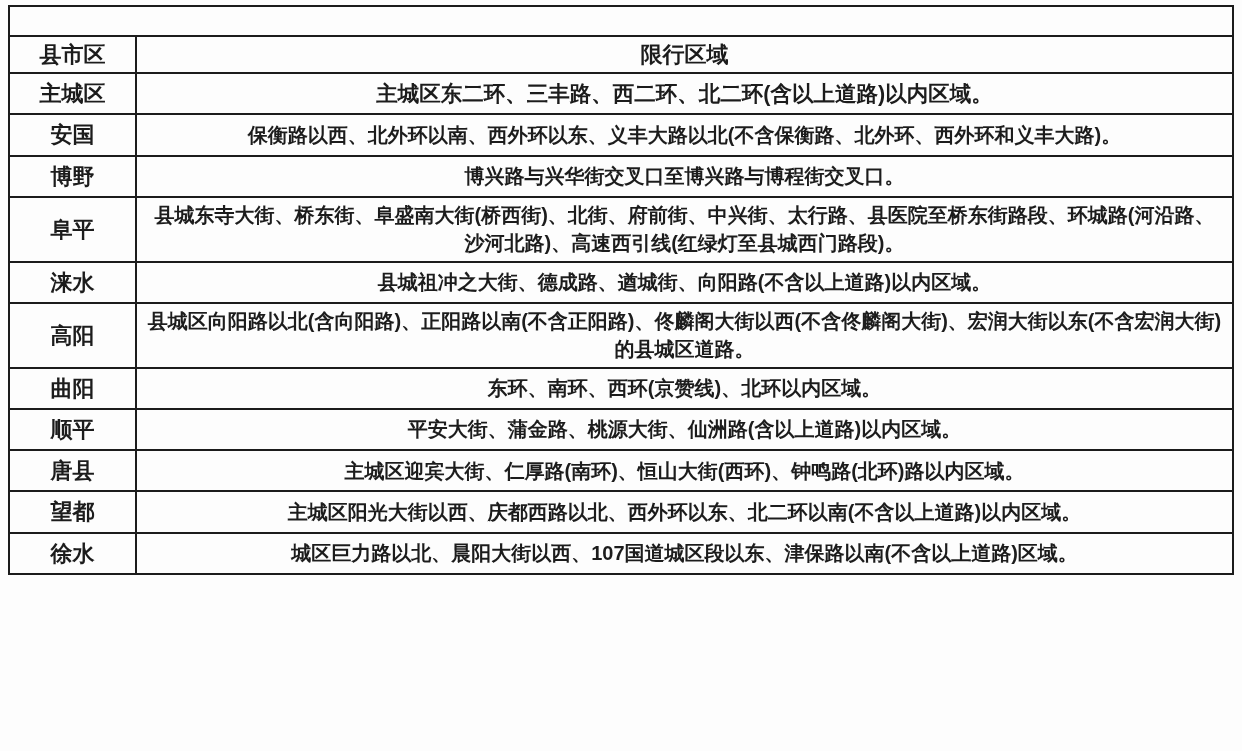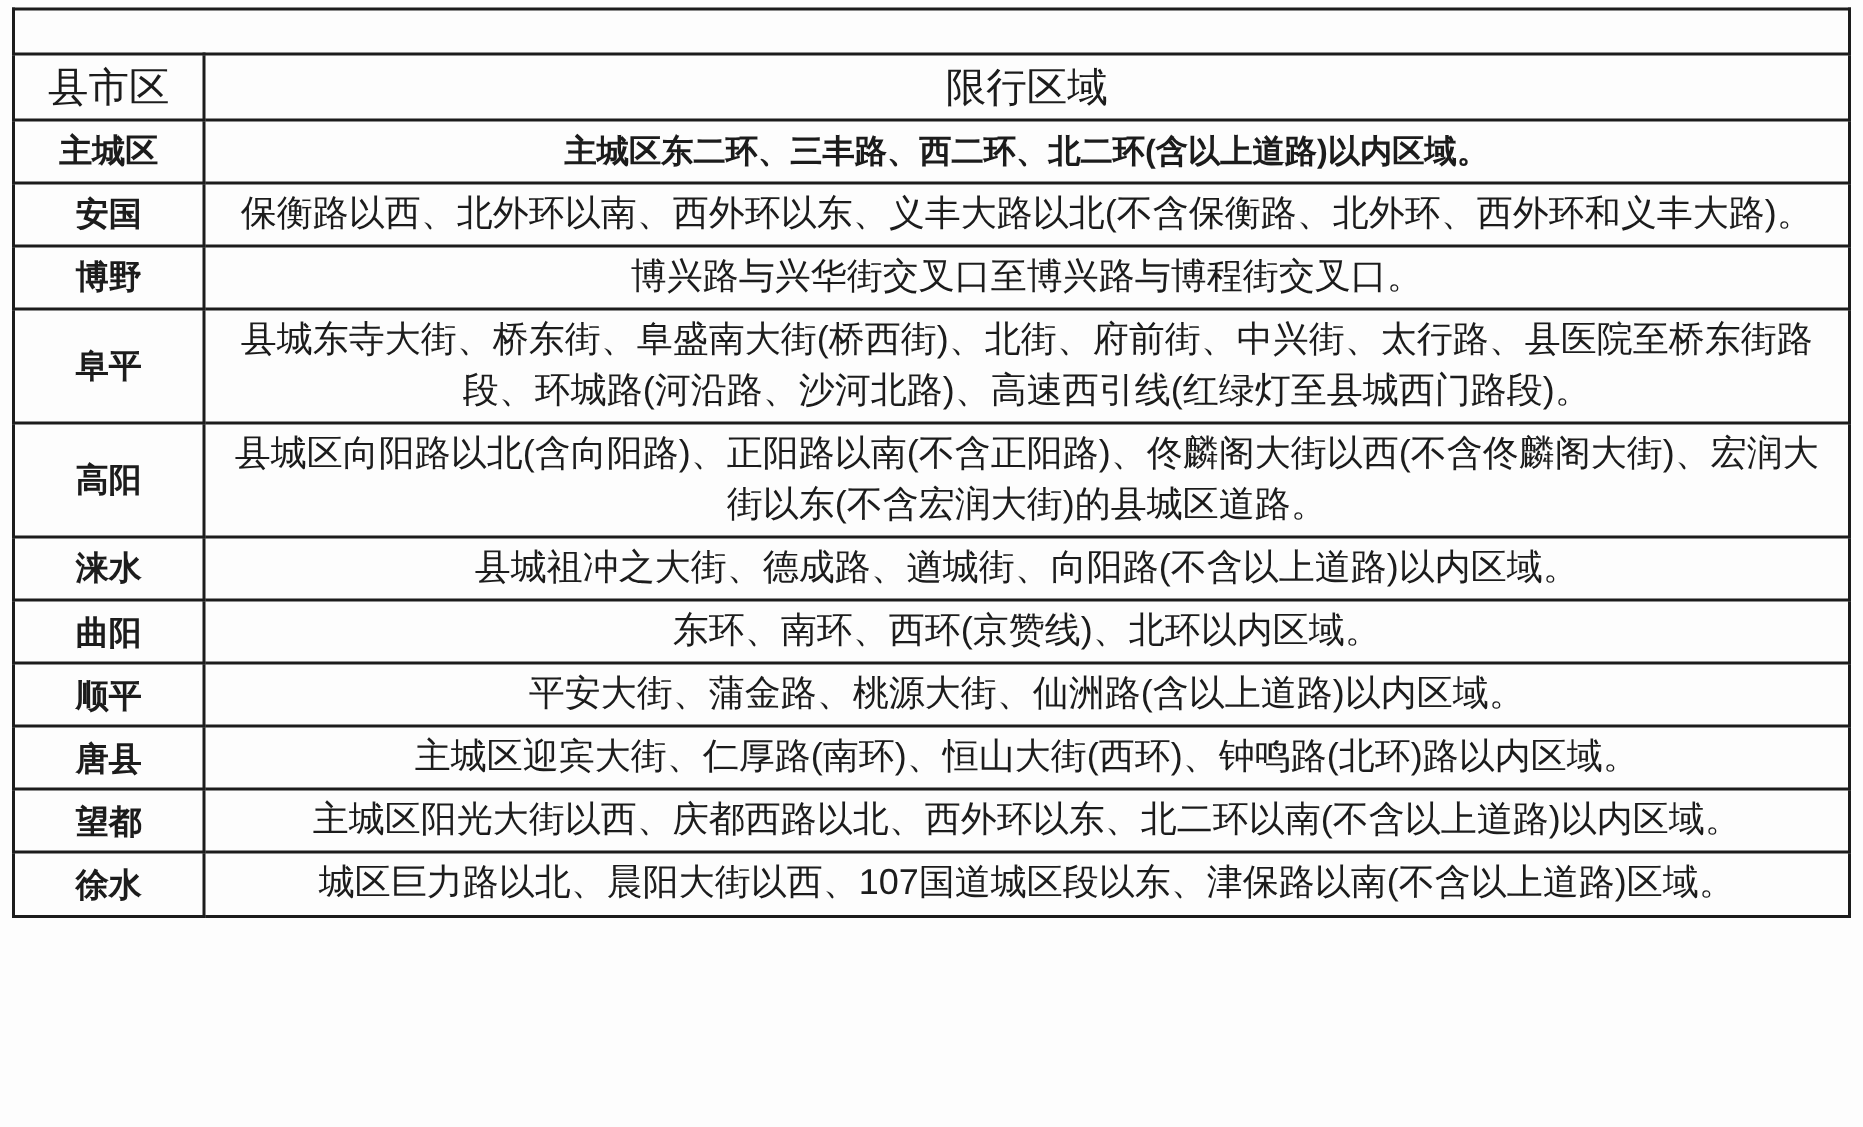--- a/index.html
+++ b/index.html
@@ -35,35 +35,35 @@
     padding: 3px 10px;
     line-height: 1.42;
   }
   
   tr.top-row td {
     height: 30px;
     padding: 0;
   }
   
   tr.header-row th {
-    font-size: 27px;
-    font-weight: normal;
+    font-size: 22px;
+    font-weight: bold;
     height: 36px;
     padding: 2px 8px;
   }
   col.col-district { width: 127px; }
   
   tr.data-row .district-cell {
     font-size: 22px;
     font-weight: bold;
     padding: 4px 18px;
   }
   tr.data-row .area-cell {
-    font-size: 24px;
-    font-weight: normal;
+    font-size: 20px;
+    font-weight: bold;
   }
   tr.data-row { height: 36px; }
   tr.data-row.emphasis .area-cell {
     font-weight: bold;
     font-size: 21.5px;
     text-align: center;
   }
   tr.data-row.muted .area-cell {
     color: var(--muted);
   }
@@ -102,27 +102,27 @@
     <td class="area-cell">博兴路与兴华街交叉口至博兴路与博程街交叉口。</td>
   </tr>
 
 
   <tr class="data-row">
     <th class="district-cell">阜平</th>
     <td class="area-cell">县城东寺大街、桥东街、阜盛南大街(桥西街)、北街、府前街、中兴街、太行路、县医院至桥东街路段、环城路(河沿路、沙河北路)、高速西引线(红绿灯至县城西门路段)。</td>
   </tr>
 
   <tr class="data-row">
-    <th class="district-cell">高阳</th>
-    <td class="area-cell">县城区向阳路以北(含向阳路)、正阳路以南(不含正阳路)、佟麟阁大街以西(不含佟麟阁大街)、宏润大街以东(不含宏润大街)的县城区道路。</td>
+    <th class="district-cell">涞水</th>
+    <td class="area-cell">县城祖冲之大街、德成路、遒城街、向阳路(不含以上道路)以内区域。</td>
   </tr>
 
   <tr class="data-row">
-    <th class="district-cell">涞水</th>
-    <td class="area-cell">县城祖冲之大街、德成路、遒城街、向阳路(不含以上道路)以内区域。</td>
+    <th class="district-cell">高阳</th>
+    <td class="area-cell">县城区向阳路以北(含向阳路)、正阳路以南(不含正阳路)、佟麟阁大街以西(不含佟麟阁大街)、宏润大街以东(不含宏润大街)的县城区道路。</td>
   </tr>
 
 
 
 
   <tr class="data-row">
     <th class="district-cell">曲阳</th>
     <td class="area-cell">东环、南环、西环(京赞线)、北环以内区域。</td>
   </tr>
 

